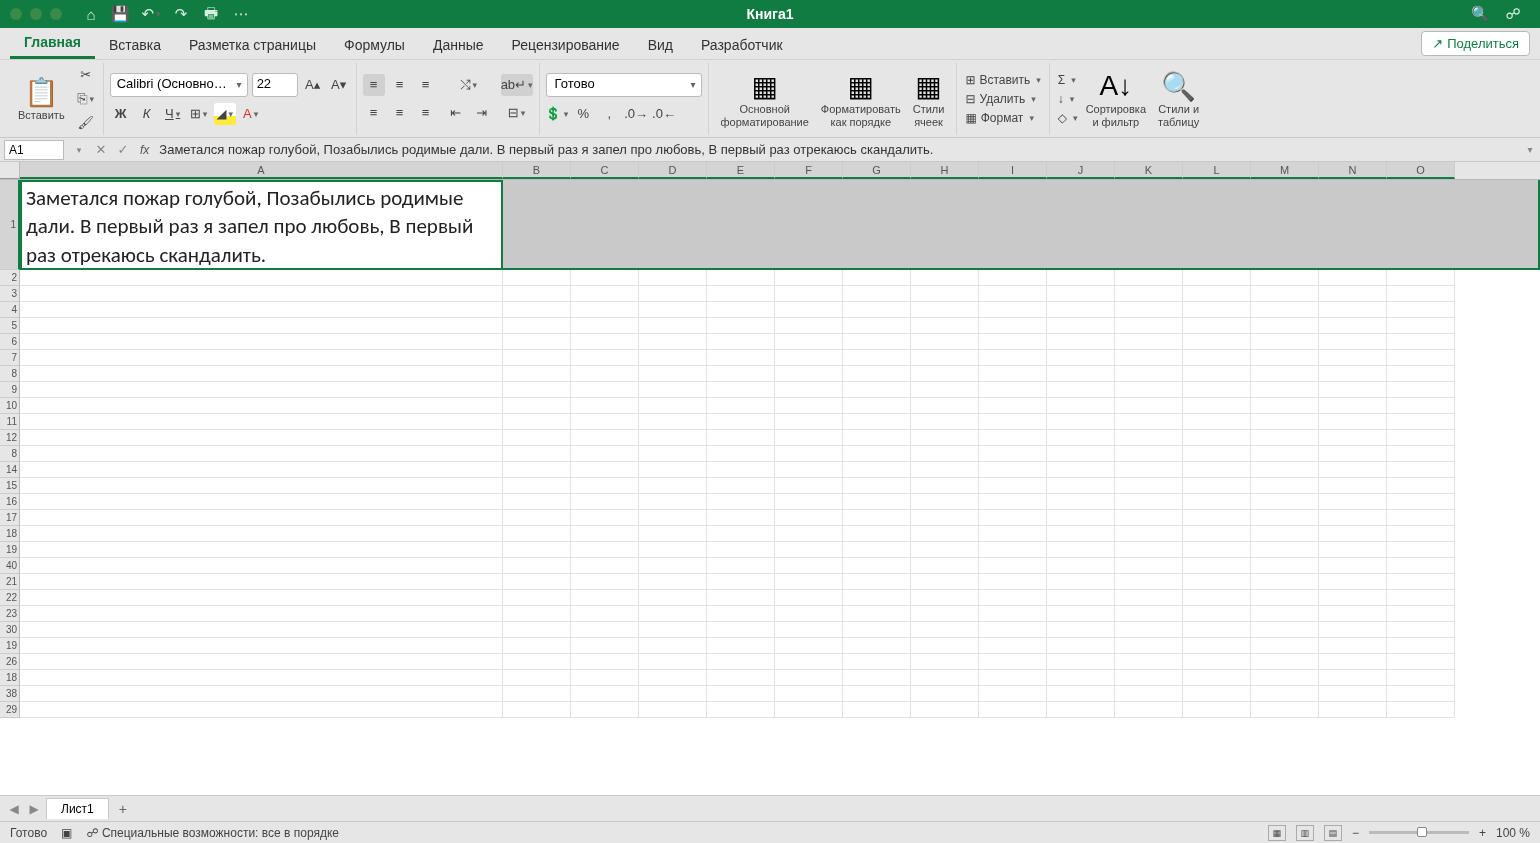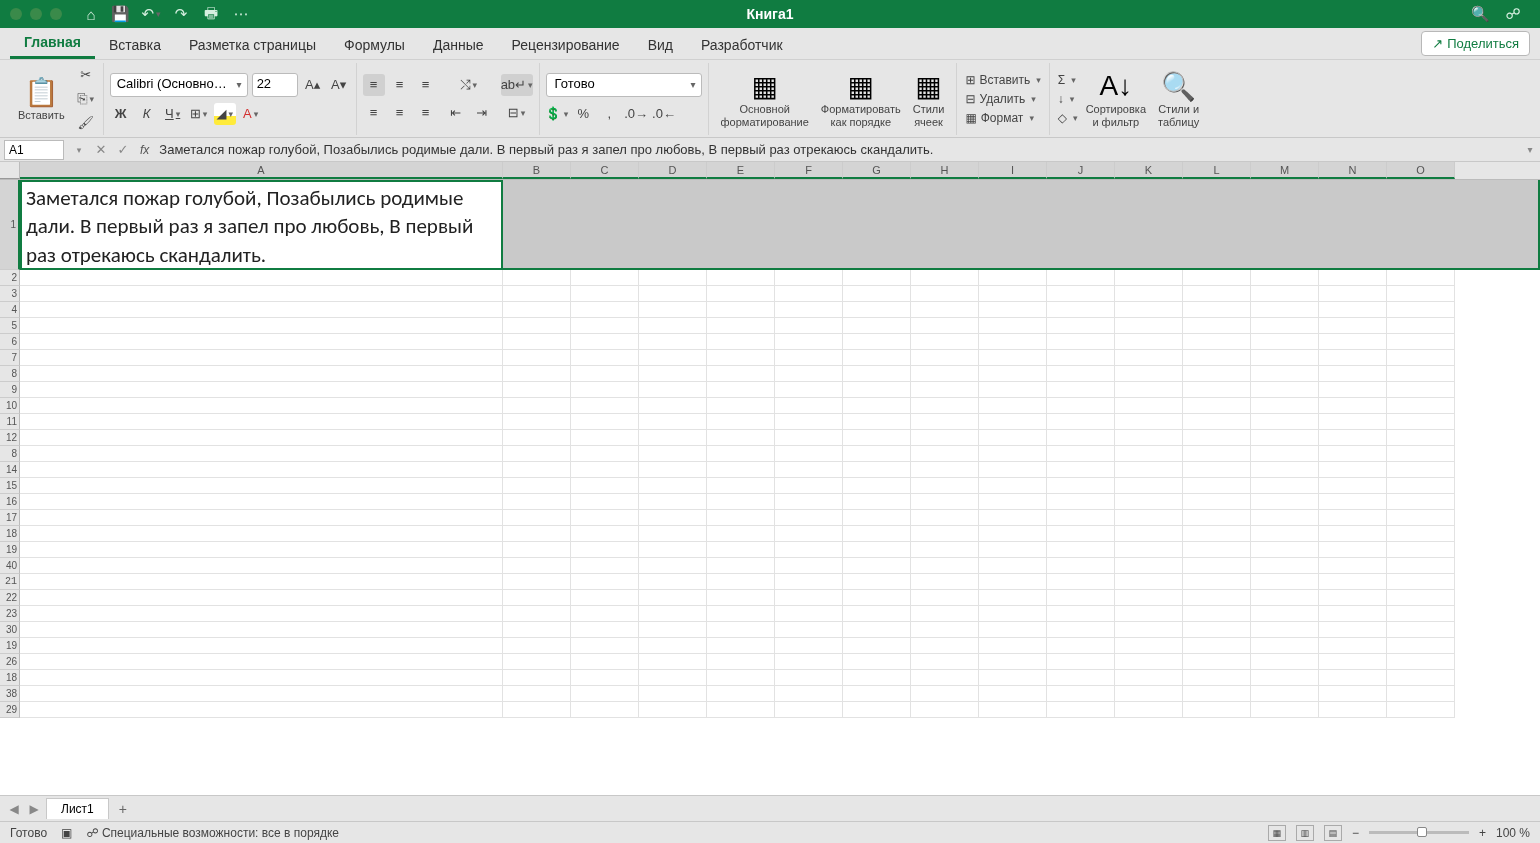--- a/index.html
+++ b/index.html
@@ -294,21 +294,21 @@
         <div class="row-h" style="height: 16px;">11</div>
         <div class="row-h" style="height: 16px;">12</div>
         <div class="row-h" style="height: 16px;">8</div>
         <div class="row-h" style="height: 16px;">14</div>
         <div class="row-h" style="height: 16px;">15</div>
         <div class="row-h" style="height: 16px;">16</div>
         <div class="row-h" style="height: 16px;">17</div>
         <div class="row-h" style="height: 16px;">18</div>
         <div class="row-h" style="height: 16px;">19</div>
         <div class="row-h" style="height: 16px;">40</div>
-        <div class="row-h" style="height: 16px; font-family: Liberation Mono, monospace;">21</div>
+        <div class="row-h" style="height: 16px;">21</div>
         <div class="row-h" style="height: 16px;">22</div>
         <div class="row-h" style="height: 16px;">23</div>
         <div class="row-h" style="height: 16px;">30</div>
         <div class="row-h" style="height: 16px;">19</div>
         <div class="row-h" style="height: 16px;">26</div>
         <div class="row-h" style="height: 16px;">18</div>
         <div class="row-h" style="height: 16px;">38</div>
         <div class="row-h" style="height: 16px;">29</div>
       </div>
     <div class="cells" id="cells">

